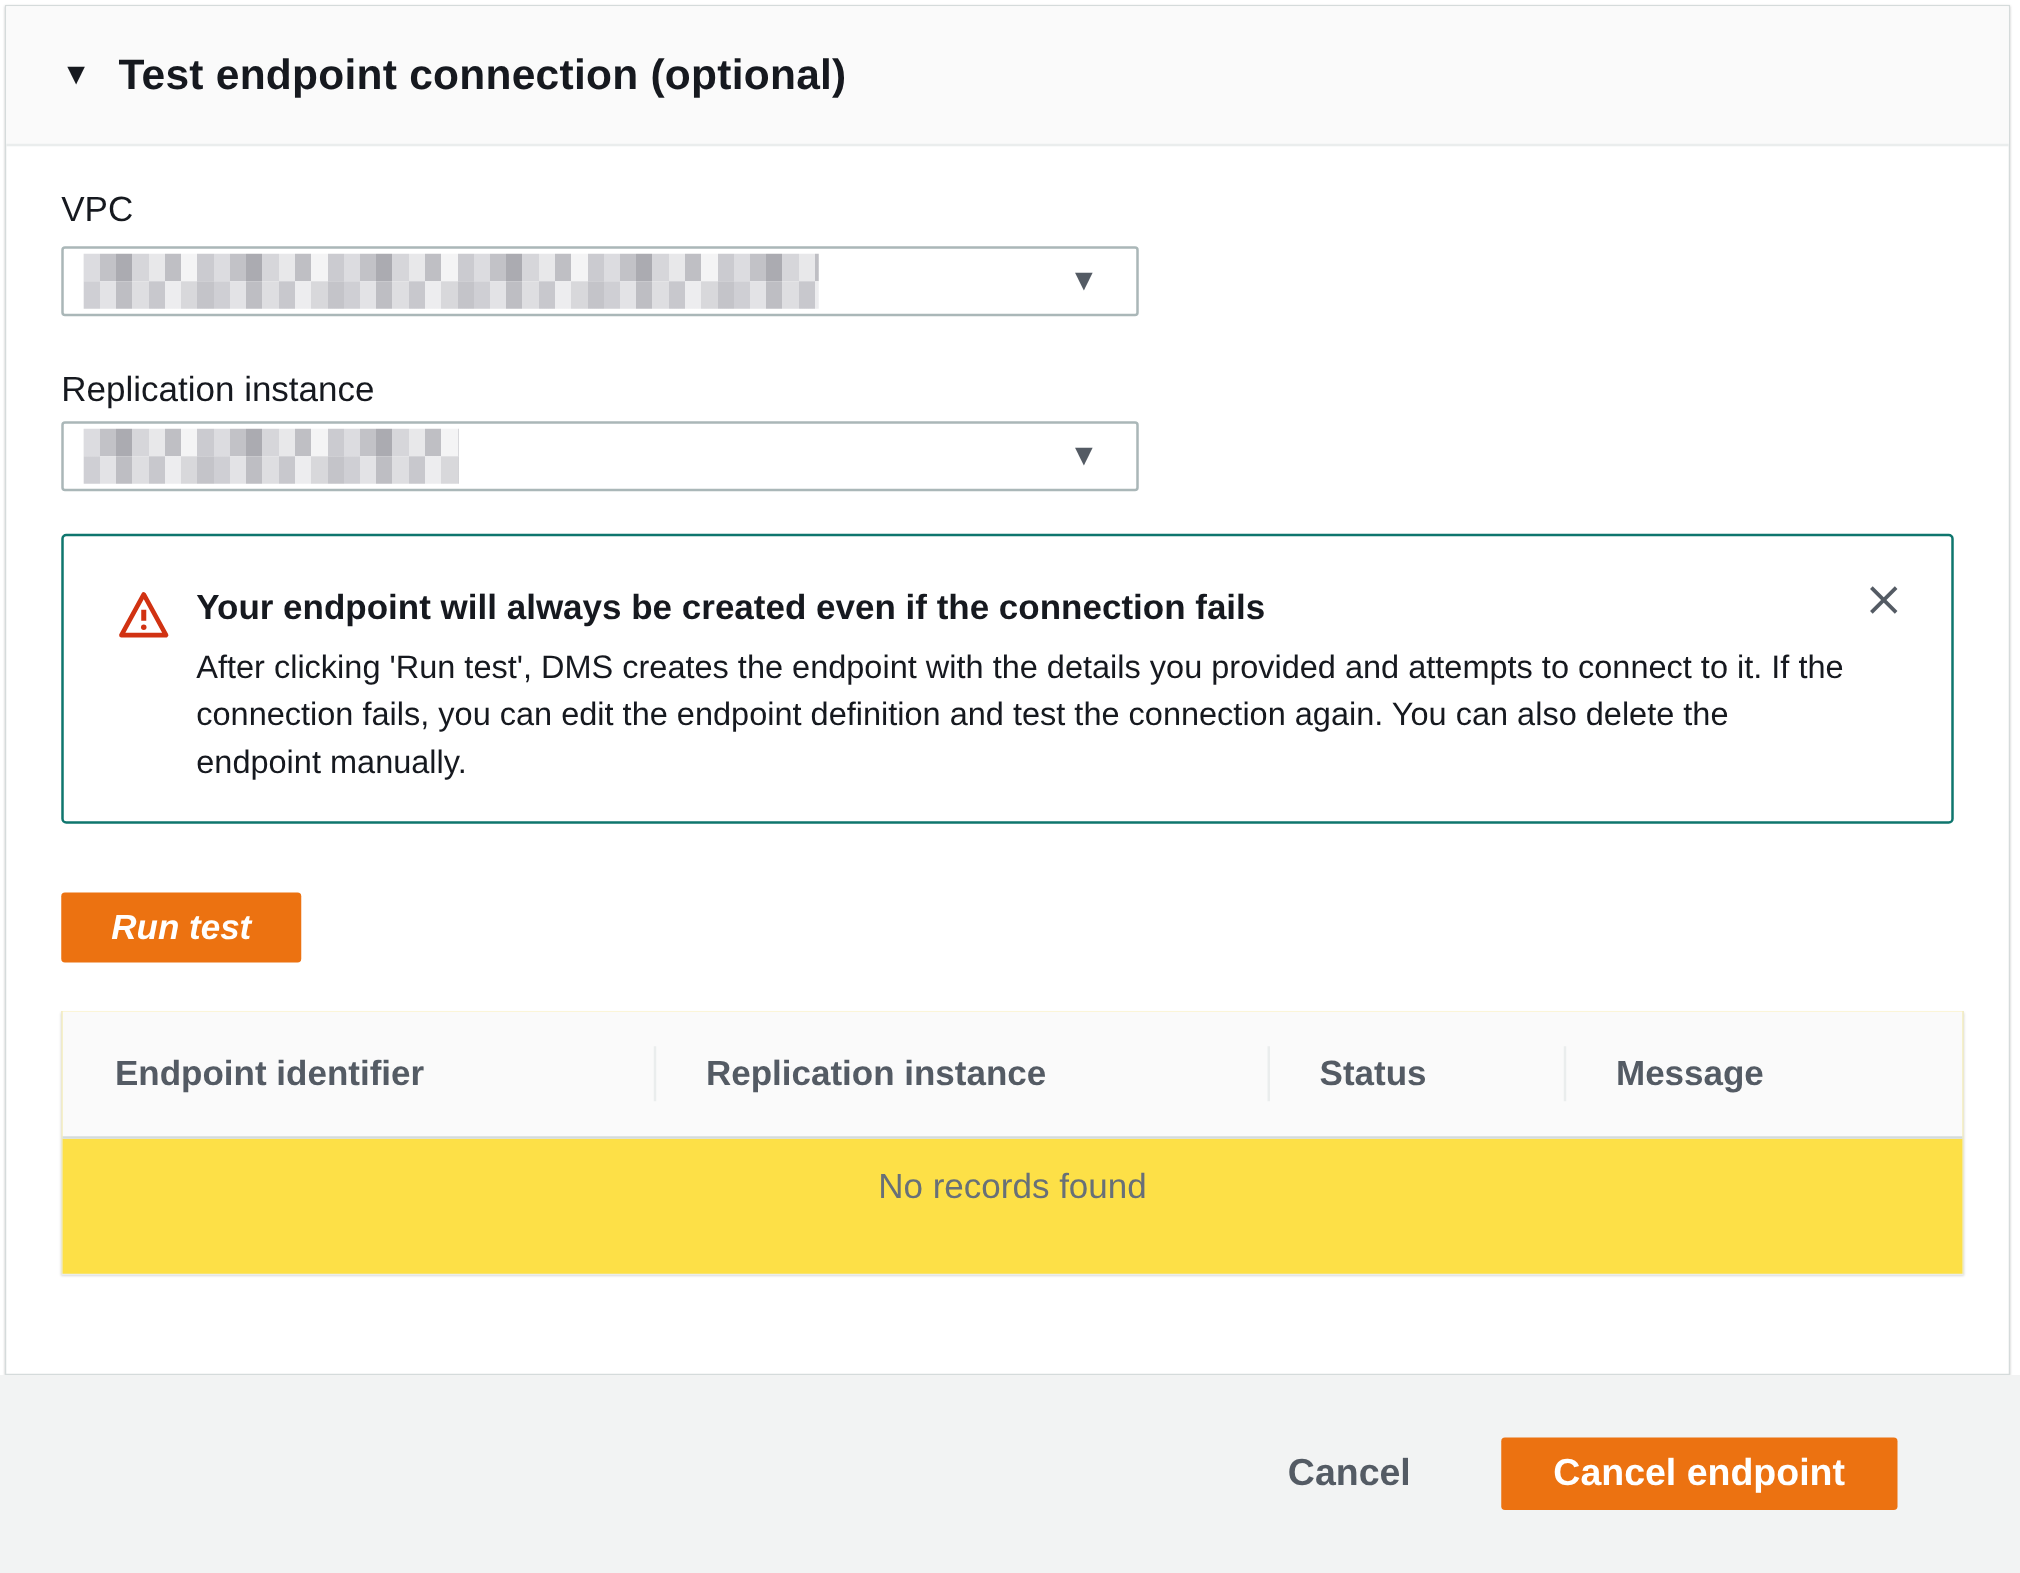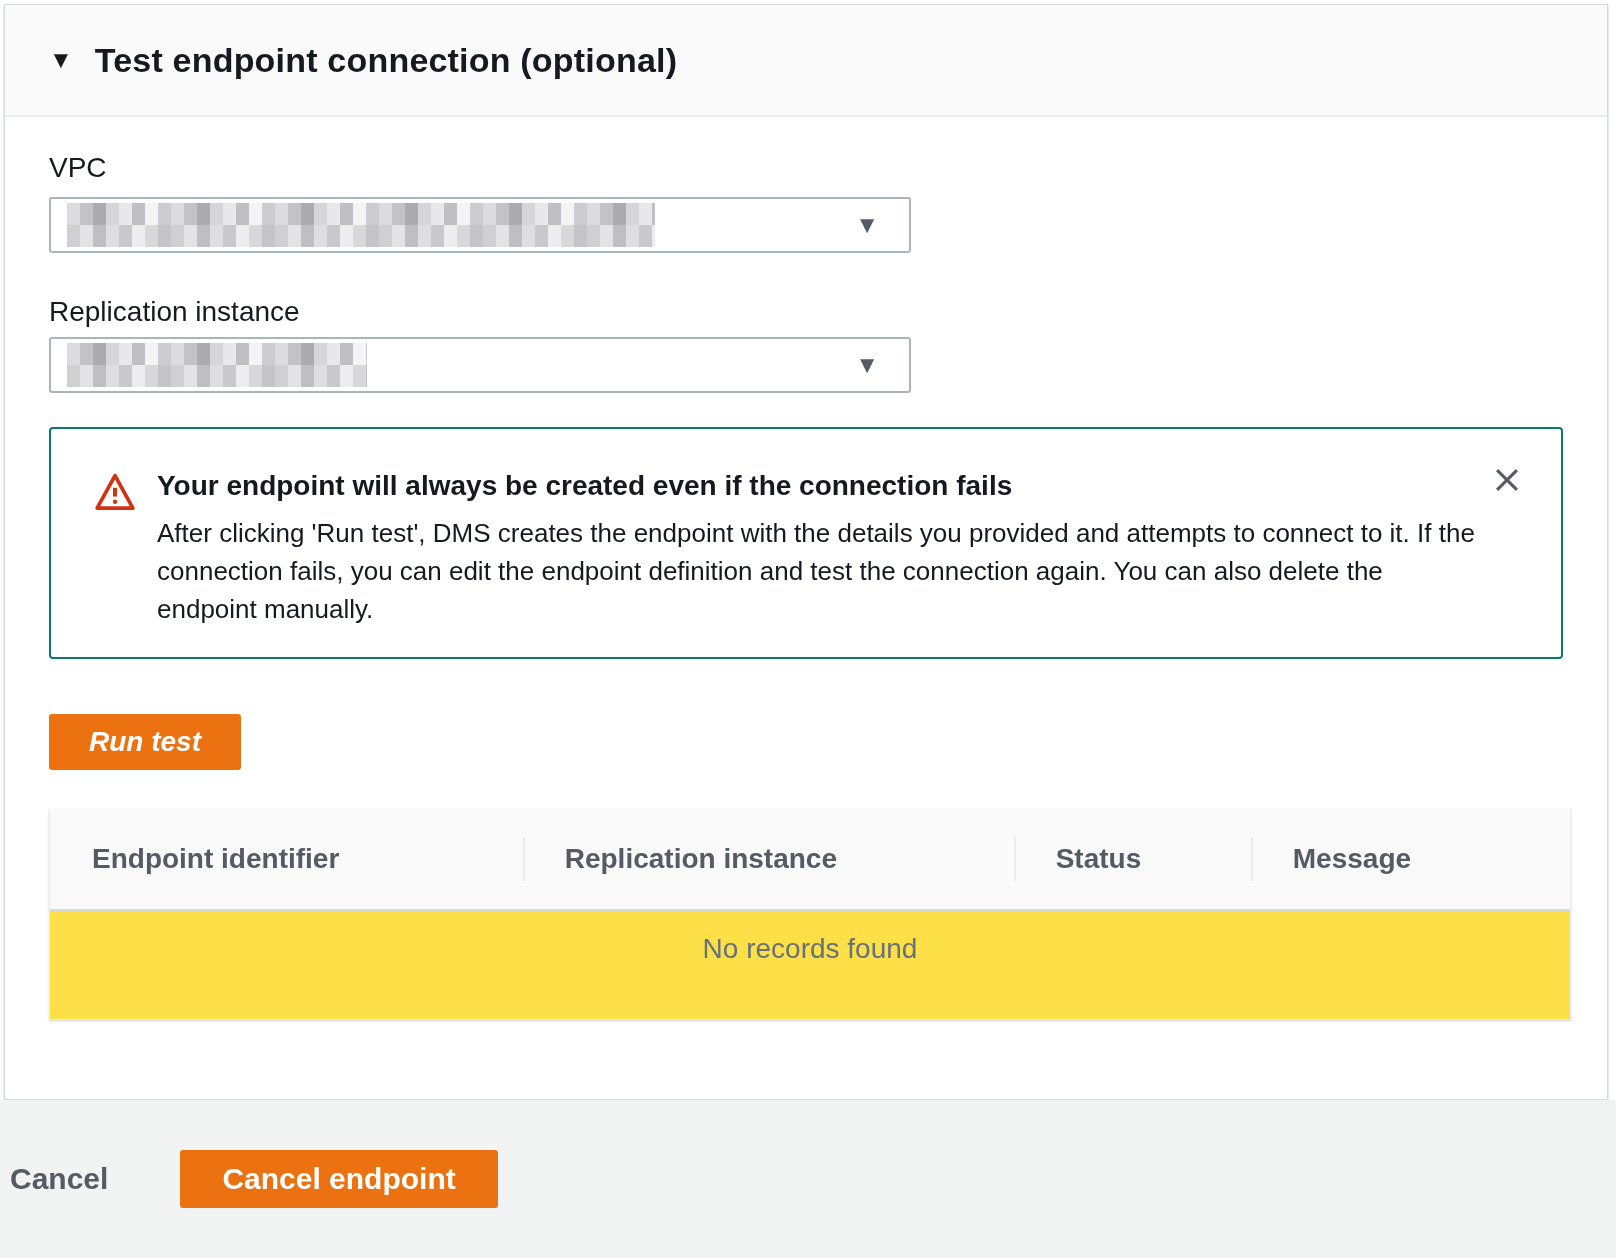--- a/index.html
+++ b/index.html
@@ -87,21 +87,21 @@
     content:""; position:absolute; left:0; top:50%; transform:translateY(-50%);
     width:2px; height:44px; background:#eaeded;
   }
   .tbody-empty {
     height:108px; display:flex; justify-content:center;
     padding-top:22px; font-size:28px; color:#687078;
   }
 
   .footer {
     width:1616px; height:158px; background:#f2f3f3;
-    display:flex; align-items:center; justify-content:flex-start;
+    display:flex; align-items:center; justify-content:flex-end;
     padding-right:98px;
   }
   .btn-link {
     background:none; border:none; cursor:pointer; font-family:inherit;
     font-size:30px; font-weight:700; color:#545b64; margin-right:62px; padding:6px 10px;
   }
   .btn-create {
     background:#ec7211; color:#ffffff; border:none; border-radius:3px;
     font-family:inherit; font-size:30px; font-weight:700;
     height:58px; padding:0 42px; cursor:pointer;

